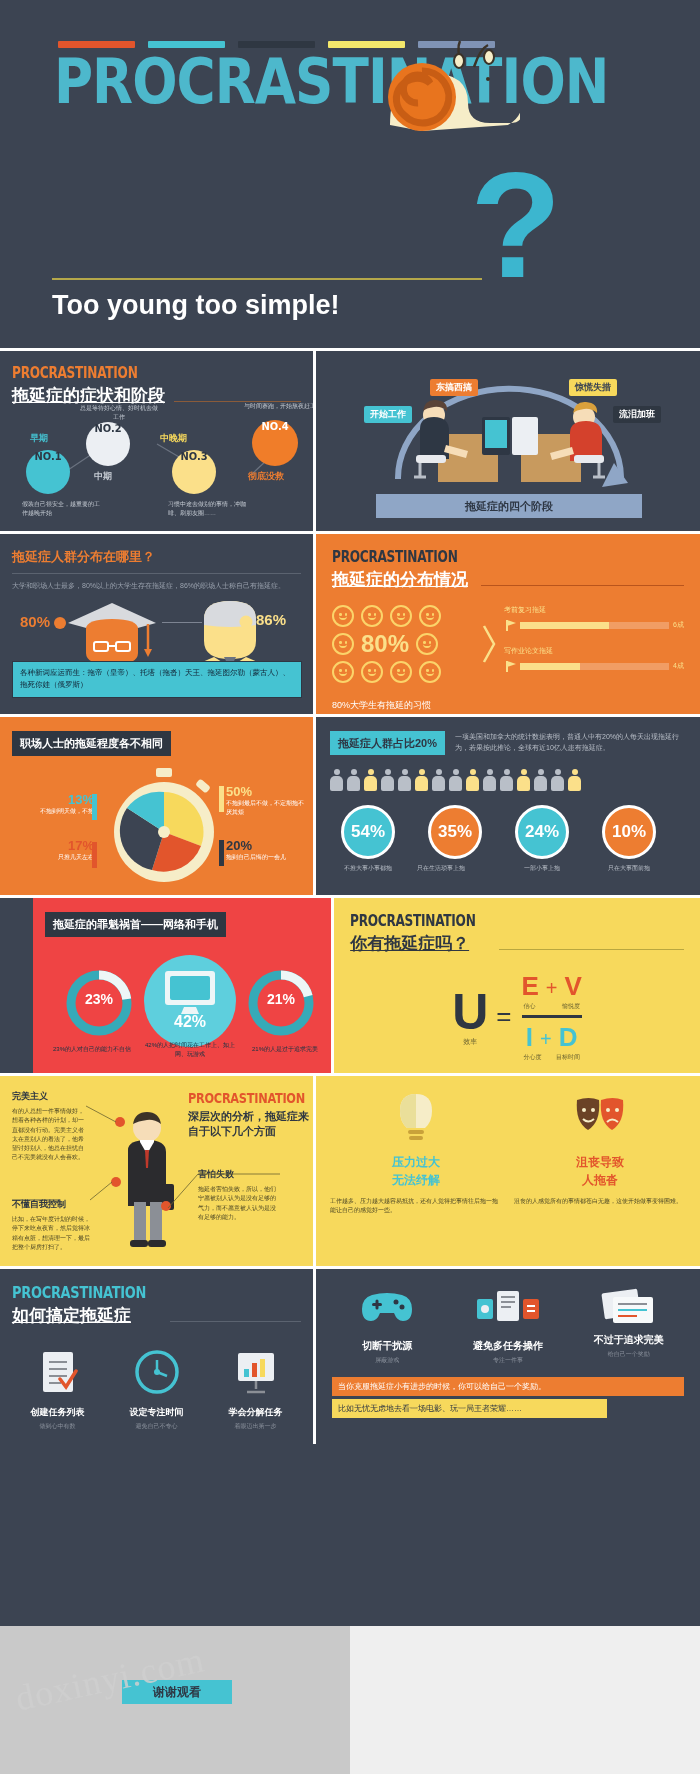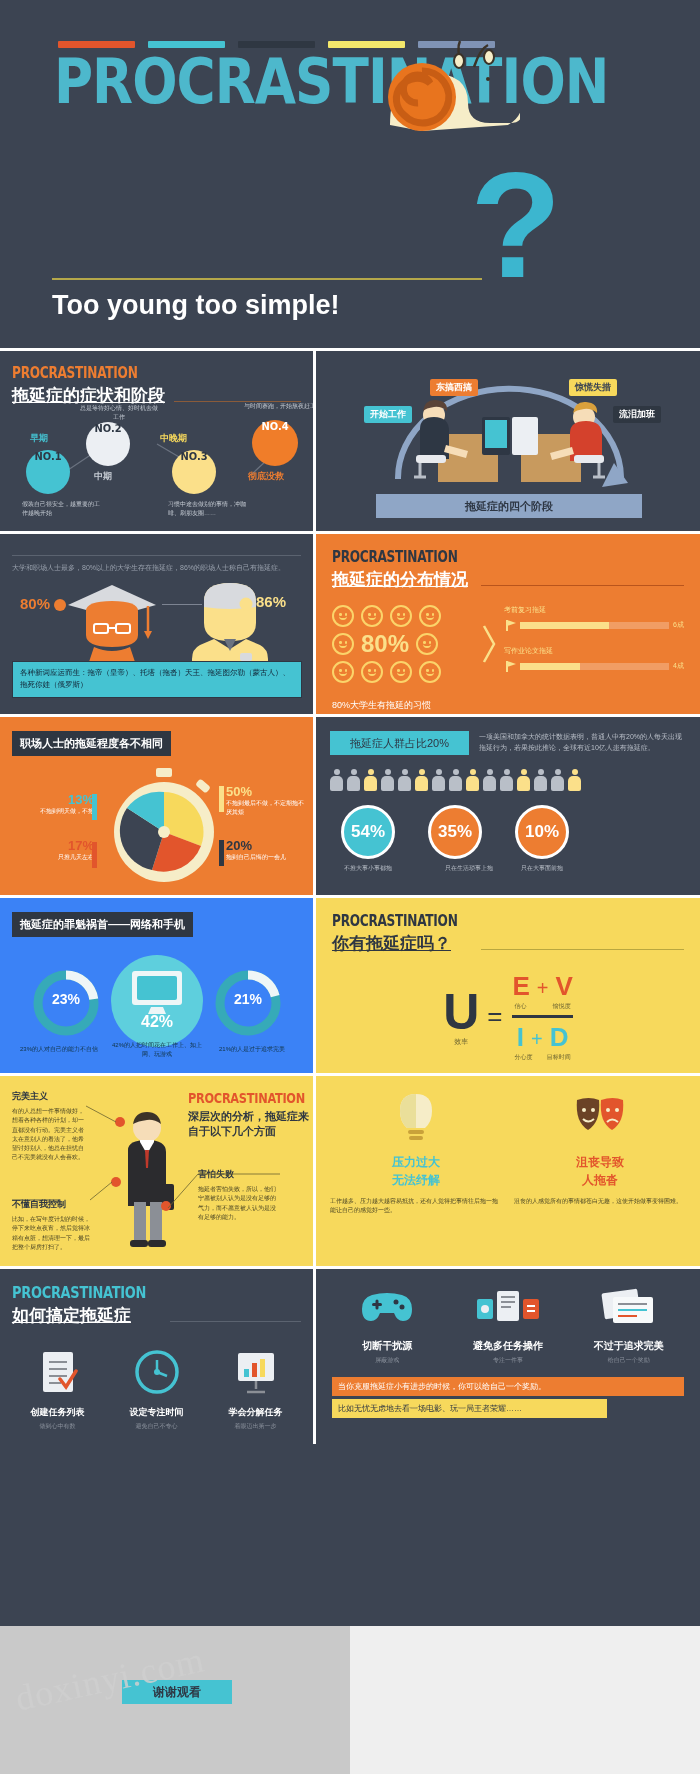--- a/index.html
+++ b/index.html
@@ -40,21 +40,21 @@
   }
   .snail { position:absolute; left:370px; top:35px; width:150px; height:110px; }
 
   
   .row { display:flex; width:700px; border-top:3px solid #fff; }
   .cell { position:relative; overflow:hidden; }
   .cw-l { width:313px; } .cw-r { width:387px; border-left:3px solid #fff; }
 
   .bg-dark { background:#3c4452; }
   .bg-orange { background:#ed7d31; }
-  .bg-cyan { background:#3b82f6; }
+  .bg-cyan { background:#ef4444;margin-left:33px; }
   .bg-yellow { background:#f7d95c; }
 
   .hdr-eng { font-size:15px; font-weight:bold; letter-spacing:-0.3px;
     font-family:"DejaVu Sans Condensed","Liberation Sans",sans-serif; transform:scaleX(0.9); transform-origin:left; }
   .hdr-cn { font-size:17px; font-weight:bold;text-decoration:underline; }
   .hdr-line { flex:1; height:1px; margin-left:9px; }
 
   .hdr { display:flex; align-items:flex-end; }
 
   .tiny { font-size:6px; line-height:1.55; }
@@ -188,20 +188,21 @@
       <div class="badge" style="position:absolute;left:114px;top:28px;background:#ed7d31;color:#fff">东搞西搞</div>
       <div class="badge" style="position:absolute;left:253px;top:28px;background:#f7d95c;color:#3c4452">惊慌失措</div>
       <div class="badge" style="position:absolute;left:297px;top:55px;background:#2f3742;color:#fff">流泪加班</div>
       <div style="position:absolute;left:60px;top:143px;width:266px;height:24px;background:#8fa6c6;color:#2e3744;
                   font-size:11px;font-weight:bold;display:flex;align-items:center;justify-content:center">拖延症的四个阶段</div>
     </div>
   </div>
 
   <div class="row">
     <div class="cell cw-l bg-dark" style="height:180px;padding:14px 12px 0">
+      <div style="font-size:13px;font-weight:bold;color:#ed7d31">拖延症人群分布在哪里？</div>
       <div style="height:1px;background:#5b6370;margin:7px 0 6px"></div>
       <div class="tiny7" style="color:#9aa2ae">大学和职场人士最多，80%以上的大学生存在拖延症，86%的职场人士称自己有拖延症。</div>
 
       <div style="position:relative;height:86px;margin-top:6px">
 
         <svg width="96" height="86" viewBox="0 0 96 86" style="position:absolute;left:52px;top:0">
           <path d="M48 6 L92 26 L48 38 L4 26 Z" fill="#d8dade"></path>
           <path d="M22 32 q0-10 26-10 q26 0 26 10 l0 24 q0 12 -26 12 q-26 0 -26 -12z" fill="#ed7d31"></path>
           <rect x="30" y="45" width="14" height="9" rx="2" fill="none" stroke="#fff" stroke-width="2"></rect>
           <rect x="52" y="45" width="14" height="9" rx="2" fill="none" stroke="#fff" stroke-width="2"></rect>
@@ -356,21 +357,21 @@
         </div>
         <div style="position:absolute;left:80px;top:28px;width:5px;height:26px;background:#45c3d2"></div>
         <div style="position:absolute;left:80px;top:76px;width:5px;height:26px;background:#e2552c"></div>
         <div style="position:absolute;left:207px;top:20px;width:5px;height:26px;background:#fbe08a"></div>
         <div style="position:absolute;left:207px;top:74px;width:5px;height:26px;background:#2f3742"></div>
       </div>
     </div>
 
     <div class="cell cw-r bg-dark" style="height:178px;padding:14px 14px 0">
       <div style="display:flex;gap:10px">
-        <div style="background:#45c3d2;color:#2e3744;font-size:11px;font-weight:normal;padding:5px 20px;height:24px;white-space:nowrap">拖延症人群占比20%</div>
+        <div style="background:#45c3d2;color:#2e3744;font-size:11px;font-weight:bold;padding:5px 8px;height:24px;white-space:nowrap">拖延症人群占比20%</div>
         <div class="tiny7" style="color:#b9bfc8;flex:1">一项美国和加拿大的统计数据表明，普通人中有20%的人每天出现拖延行为，若果按此推论，全球有近10亿人患有拖延症。</div>
       </div>
 
       <div style="display:flex;gap:4px;margin:14px 0 12px">
         <span class="ppl">
             <b style="background:#b9bfc8"></b>
             <i style="background:#b9bfc8"></i>
           </span>
         <span class="ppl">
             <b style="background:#b9bfc8"></b>
@@ -430,25 +431,31 @@
           </span>
       </div>
 
       <div style="display:flex;gap:11px">
         <div style="text-align:center;width:76px">
           <div class="pct-circle" style="background:#45c3d2;margin:0 auto">
             <span style="font-size:17px;font-weight:bold;color:#fff">54%</span>
           </div>
           <div class="tiny" style="color:#b9bfc8;margin-top:5px">不推大事小事都拖</div>
         </div>
-        <div style="text-align:right;width:76px">
+        <div style="text-align:left;width:76px">
           <div class="pct-circle" style="background:#ed7d31;margin:0 auto">
             <span style="font-size:17px;font-weight:bold;color:#fff">35%</span>
           </div>
           <div class="tiny" style="color:#b9bfc8;margin-top:5px">只在生活琐事上拖</div>
+        </div>
+        <div style="text-align:center;width:76px">
+          <div class="pct-circle" style="background:#45c3d2;margin:0 auto">
+            <span style="font-size:17px;font-weight:bold;color:#fff">24%</span>
+          </div>
+          <div class="tiny" style="color:#b9bfc8;margin-top:5px">一部小事上拖</div>
         </div>
         <div style="text-align:center;width:76px">
           <div class="pct-circle" style="background:#ed7d31;margin:0 auto">
             <span style="font-size:17px;font-weight:bold;color:#fff">10%</span>
           </div>
           <div class="tiny" style="color:#b9bfc8;margin-top:5px">只在大事面前拖</div>
         </div>
       </div>
     </div>
   </div>
@@ -683,21 +690,21 @@
           <div class="tiny" style="color:#8b929d;margin-top:3px">专注一件事</div>
         </div>
         <div style="flex:1;text-align:center">
           <svg width="60" height="42" viewBox="0 0 60 42">
             <rect x="4" y="4" width="36" height="26" rx="2" fill="#eceff3" transform="rotate(-8 22 17)"></rect>
             <rect x="14" y="10" width="40" height="26" rx="2" fill="#f7f9fa"></rect>
             <line x1="19" y1="17" x2="48" y2="17" stroke="#8b8f96" stroke-width="2"></line>
             <line x1="19" y1="23" x2="48" y2="23" stroke="#45c3d2" stroke-width="2"></line>
             <line x1="19" y1="29" x2="38" y2="29" stroke="#e2552c" stroke-width="2"></line>
           </svg>
-          <div style="font-size:10px;font-weight:bold;color:#fff;margin-top:6px">不过于追求完美</div>
+          <div style="font-size:10px;font-weight:bold;color:#fff;">不过于追求完美</div>
           <div class="tiny" style="color:#8b929d;margin-top:3px">给自己一个奖励</div>
         </div>
       </div>
       <div style="margin-top:12px">
         <div style="background:#ed7d31;color:#fff;font-size:8px;padding:4px 6px;margin-bottom:3px">当你克服拖延症小有进步的时候，你可以给自己一个奖励。</div>
         <div style="background:#f7d95c;color:#2f3742;font-size:8px;padding:4px 6px;width:78%">比如无忧无虑地去看一场电影、玩一局王者荣耀……</div>
       </div>
     </div>
   </div>
 

